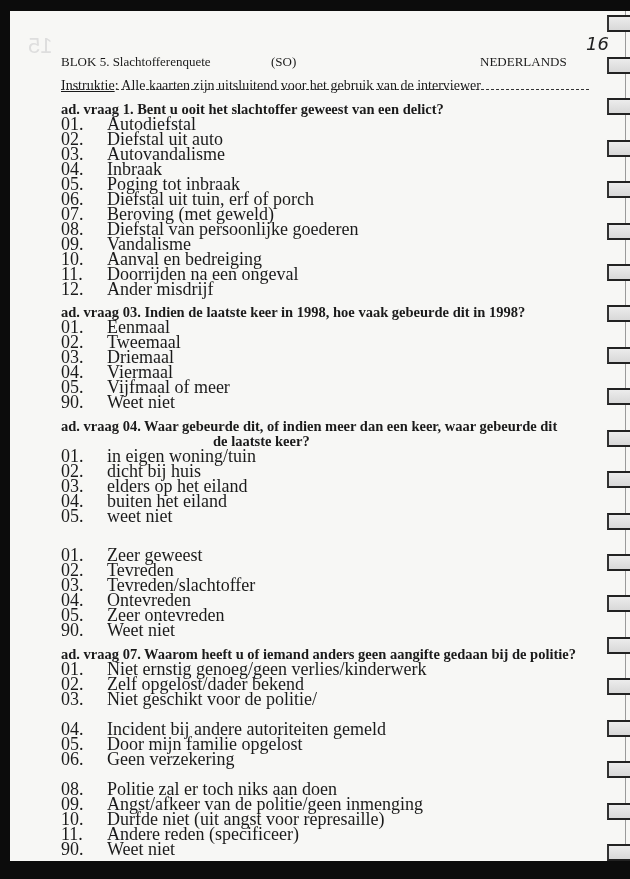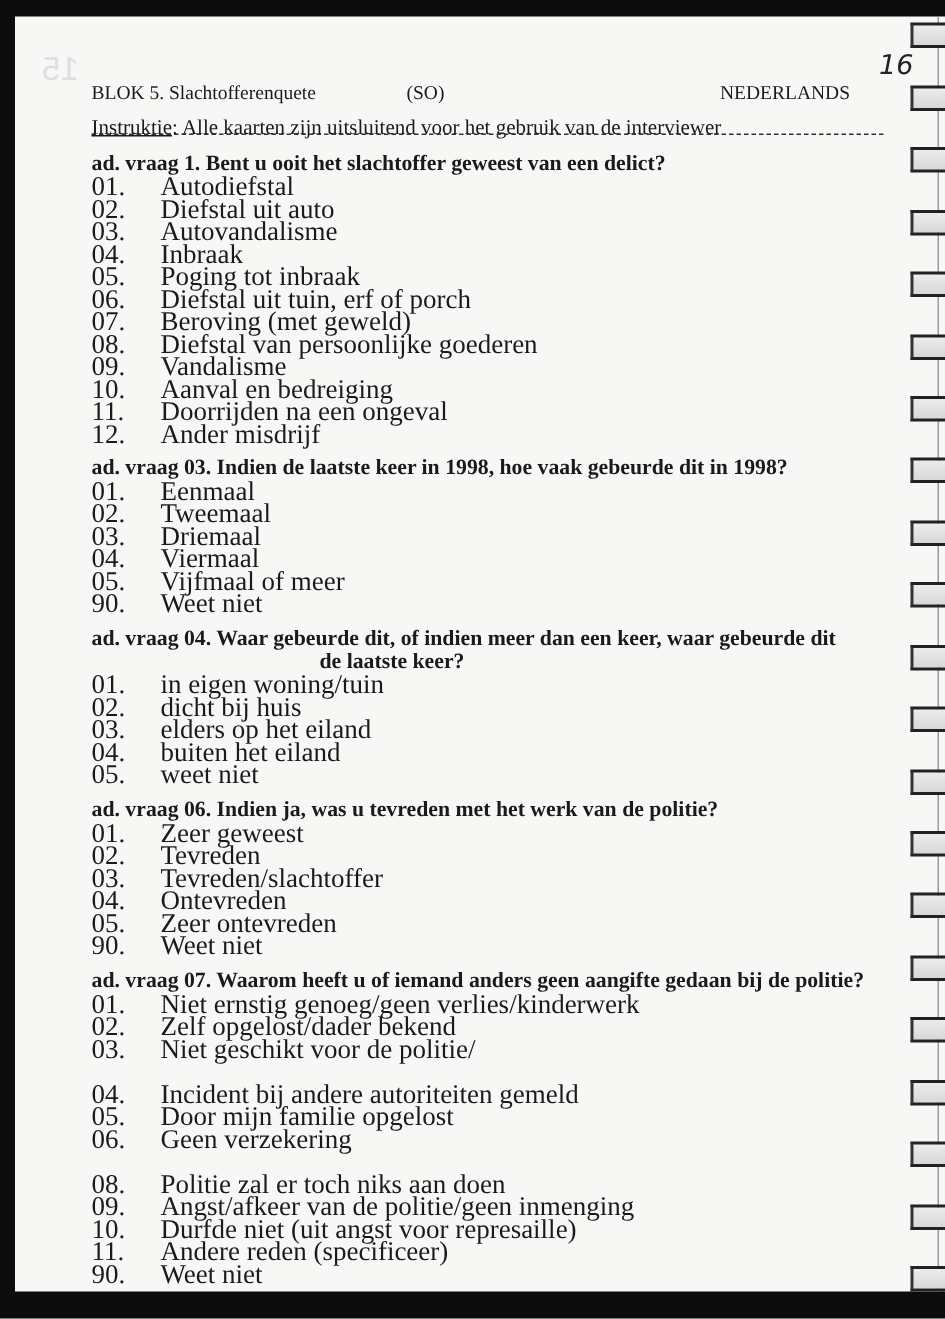--- a/index.html
+++ b/index.html
@@ -103,21 +103,20 @@
   <div class="item" style="top:369px"><span class="num">05.</span><span>Vijfmaal of meer</span></div>
   <div class="item" style="top:384px"><span class="num">90.</span><span>Weet niet</span></div>
 
   <div class="q" style="top:408px"><span>ad. vraag 04.   Waar gebeurde dit, of indien meer dan een keer, waar gebeurde dit</span><span class="cont">de laatste keer?</span></div>
   <div class="item" style="top:438px"><span class="num">01.</span><span>in eigen woning/tuin</span></div>
   <div class="item" style="top:453px"><span class="num">02.</span><span>dicht bij huis</span></div>
   <div class="item" style="top:468px"><span class="num">03.</span><span>elders op het eiland</span></div>
   <div class="item" style="top:483px"><span class="num">04.</span><span>buiten het eiland</span></div>
   <div class="item" style="top:498px"><span class="num">05.</span><span>weet niet</span></div>
 
-  <div class="q" style="top:522px">ad. vraag 06.   Indien ja, was u tevreden met het werk van de politie?</div>
   <div class="item" style="top:537px"><span class="num">01.</span><span>Zeer geweest</span></div>
   <div class="item" style="top:552px"><span class="num">02.</span><span>Tevreden</span></div>
   <div class="item" style="top:567px"><span class="num">03.</span><span>Tevreden/slachtoffer</span></div>
   <div class="item" style="top:582px"><span class="num">04.</span><span>Ontevreden</span></div>
   <div class="item" style="top:597px"><span class="num">05.</span><span>Zeer ontevreden</span></div>
   <div class="item" style="top:612px"><span class="num">90.</span><span>Weet niet</span></div>
 
   <div class="q" style="top:636px">ad. vraag 07.  Waarom heeft u of iemand anders geen aangifte gedaan bij de politie?</div>
   <div class="item" style="top:651px"><span class="num">01.</span><span>Niet ernstig genoeg/geen verlies/kinderwerk</span></div>
   <div class="item" style="top:666px"><span class="num">02.</span><span>Zelf opgelost/dader bekend</span></div>

